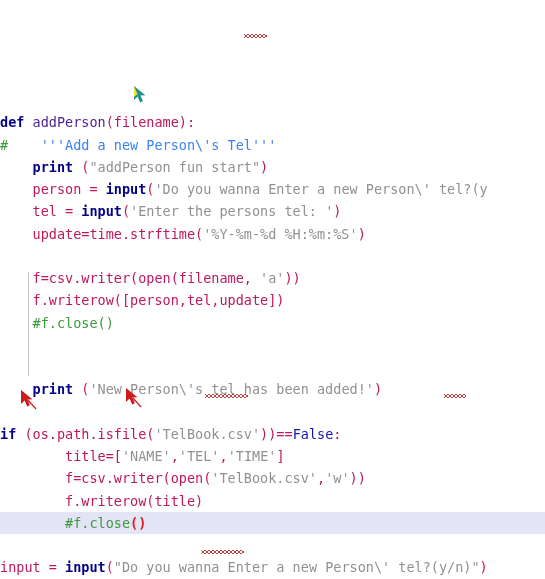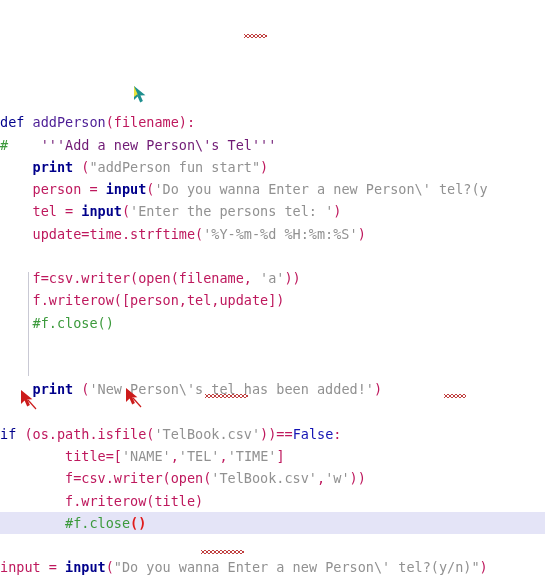--- a/index.html
+++ b/index.html
@@ -16,27 +16,27 @@
     position:relative;height:22.25px;line-height:22.25px;
     white-space:pre;overflow:visible;
   }
   .line .txt{display:inline-block;white-space:pre;}
   .hl{background:#e4e4f7;}
   .hl::after{
     content:"";position:absolute;left:0;top:0;width:545px;height:22.25px;
     background:#e4e4f7;z-index:-1;
   }
   
-  .kw      {color:#00008b;font-weight:normal;text-align:center;}
+  .kw      {color:#00008b;font-weight:bold;text-align:center;}
   .fn      {color:#4c1d95;}
   .builtin {color:#00008b;font-weight:bold;text-align:right;}
   .bconst  {color:#1414b4;font-weight:normal;}
   .plain   {color:#be185d;}
   .str     {color:#919191;}
-  .doc     {color:#701a75;}
+  .doc     {color:#3b82f6;}
   .cmt     {color:#3c9a3c;}
   .redpar  {color:#e01b1b;font-weight:bold;}
 
   
   #indent-guide{
     position:absolute;left:28px;top:272px;width:1px;height:104px;
     background:#c9c9d4;z-index:0;
   }
   
   .squig{

